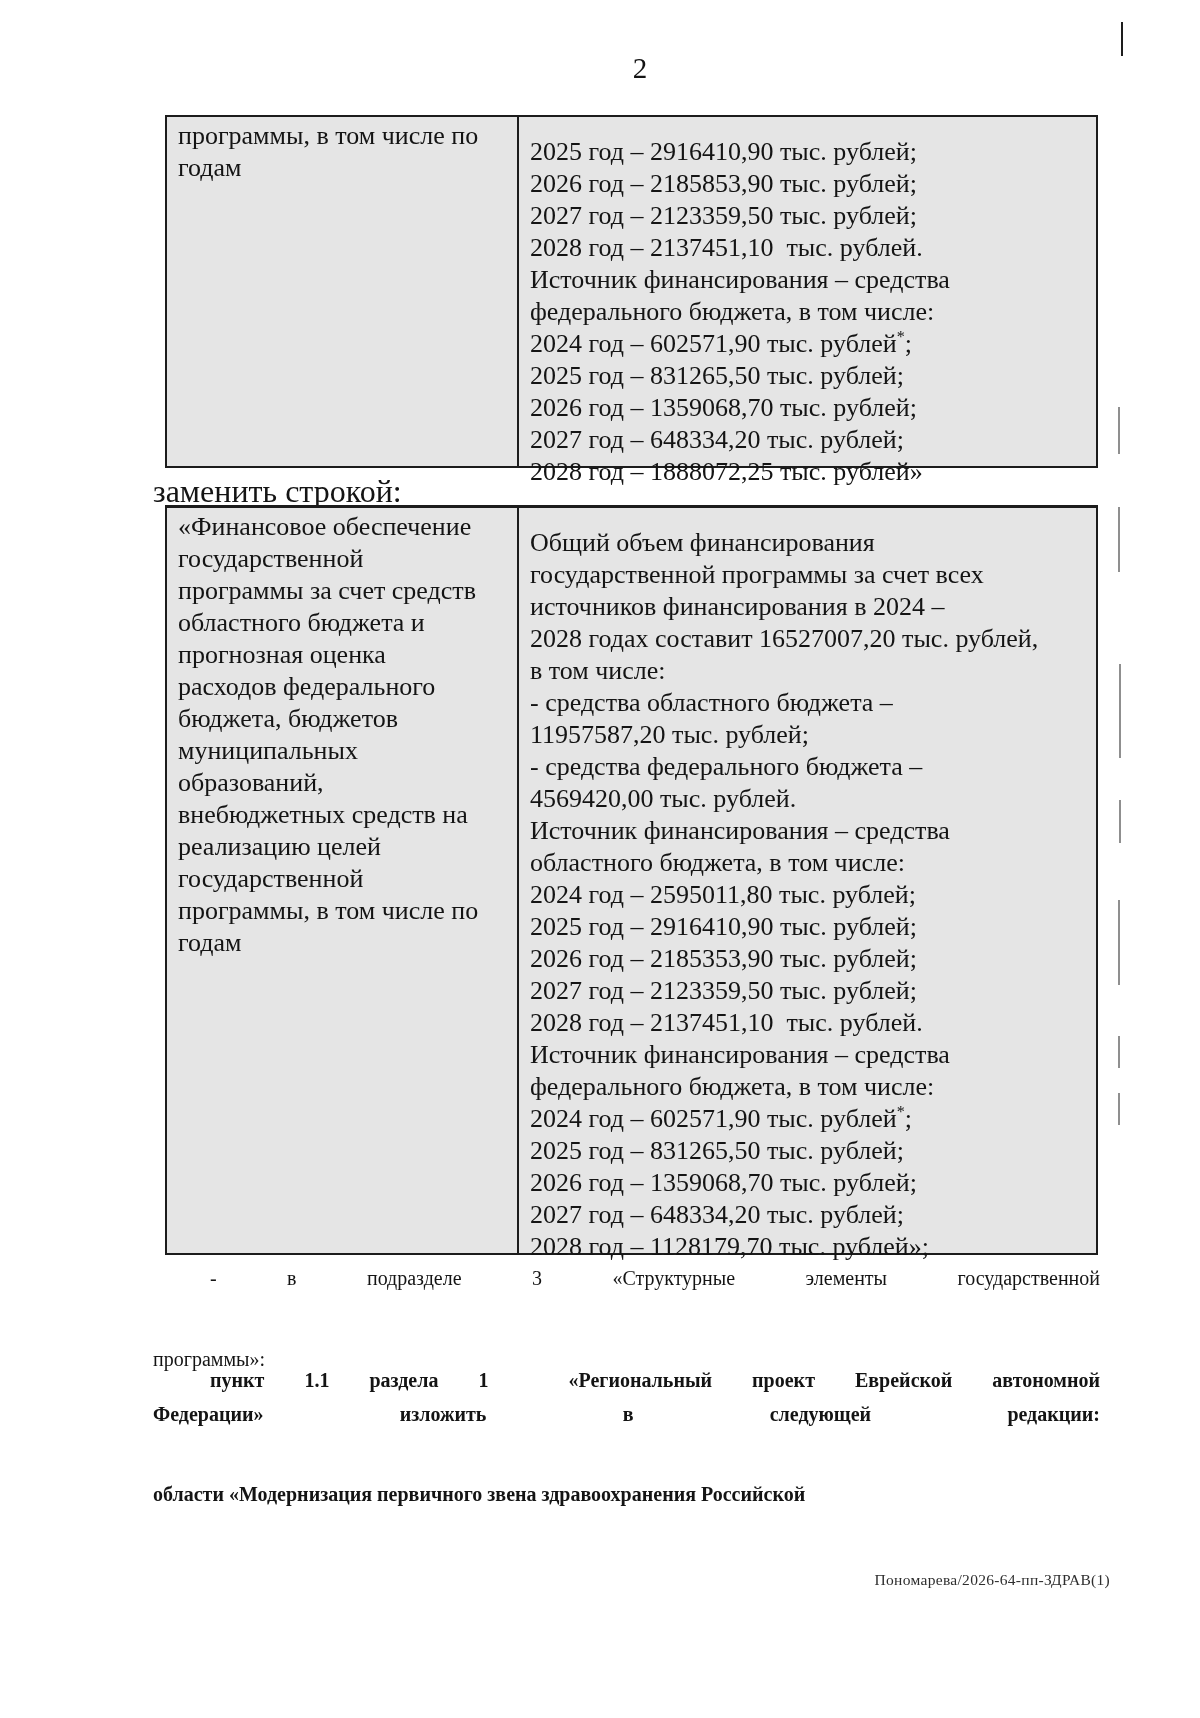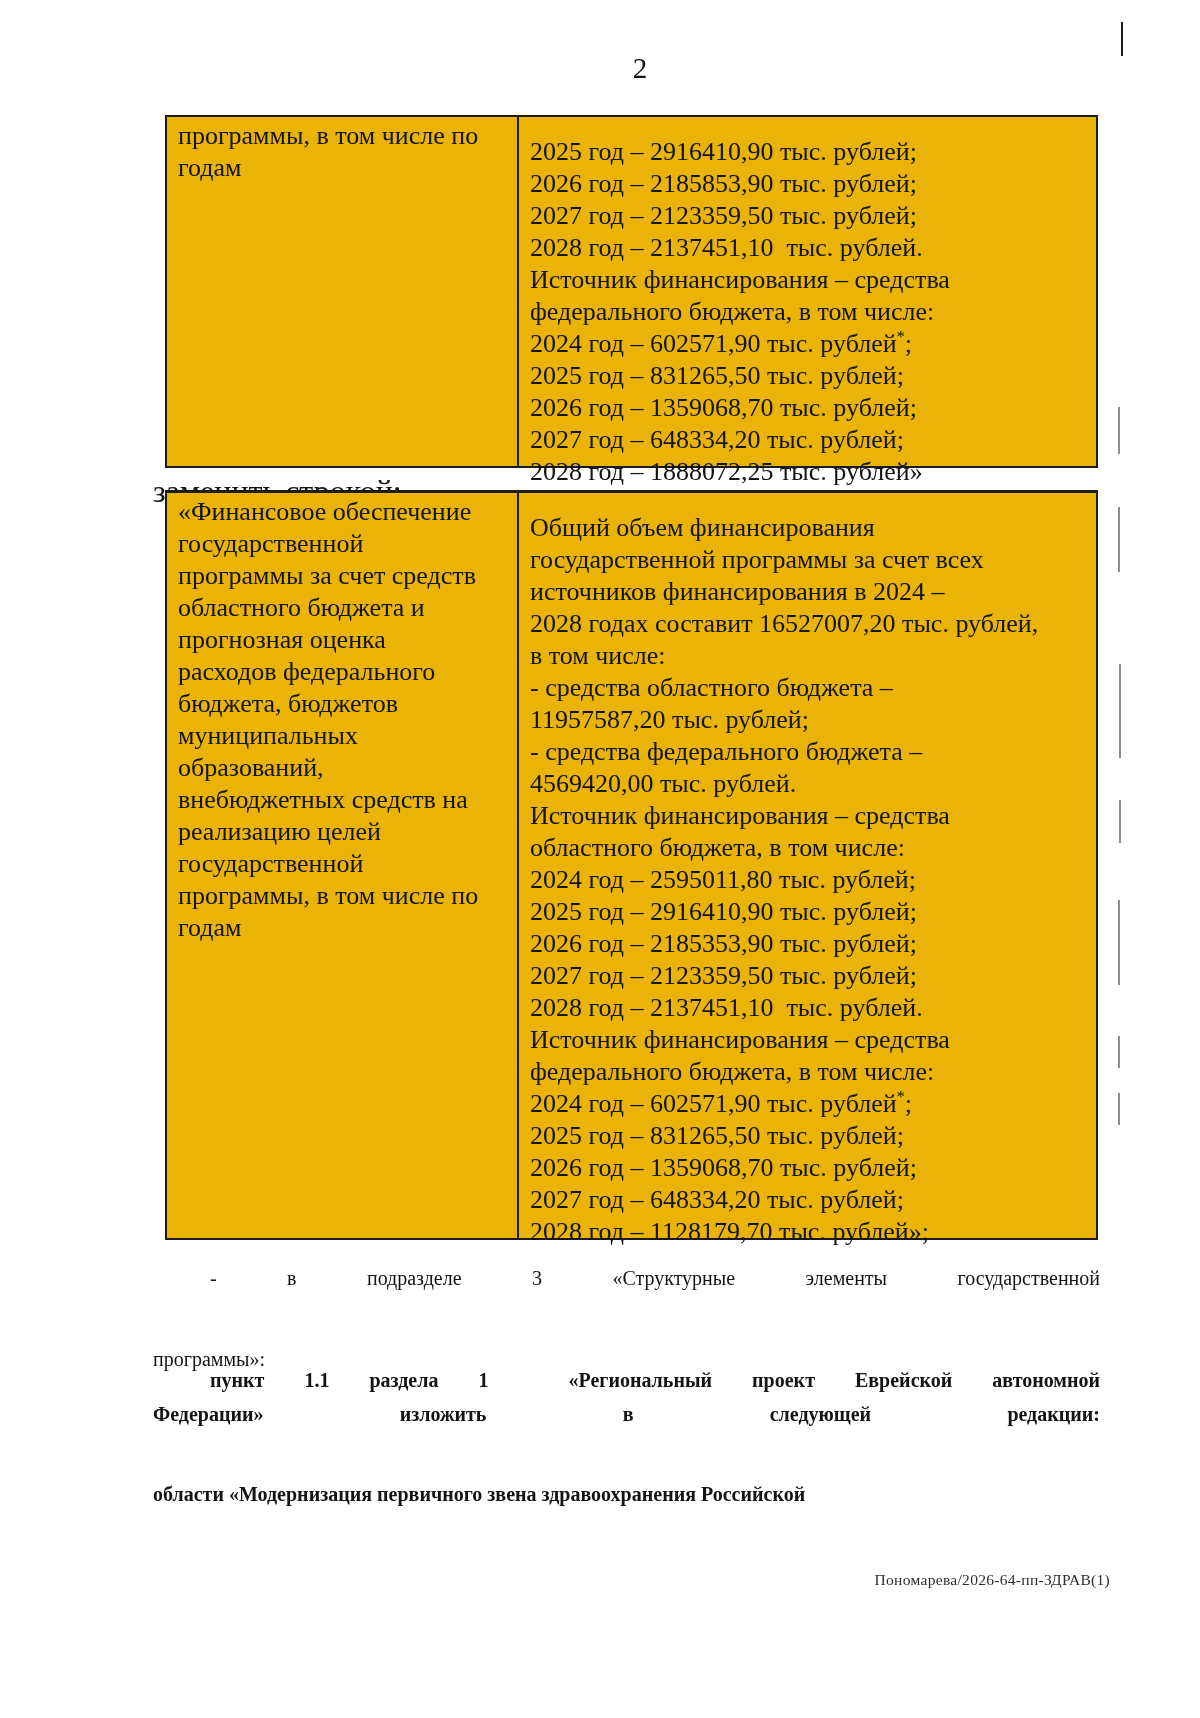--- a/index.html
+++ b/index.html
@@ -14,24 +14,24 @@
   }
   .page-number{
     position:absolute;top:52px;left:560px;width:160px;
     text-align:center;font-size:29px;
   }
   .doc-table{
     position:absolute;left:165px;width:933px;
     border:2px solid #1c1c1c;
     box-sizing:border-box;
     display:flex;
-    background:#eab308;
+    background:#e5e5e5;
   }
   .doc-table.t1{top:115px;height:353px;}
-  .doc-table.t2{top:490px;height:750px;border-top-width:3px;}
+  .doc-table.t2{top:505px;height:750px;border-top-width:3px;}
   .cell{
     box-sizing:border-box;
     padding:3px 8px 0 11px;
     font-size:26px;
   }
   .cell .tline{
     line-height:32px;
     white-space:pre-wrap;
   }
   .cell-left{

